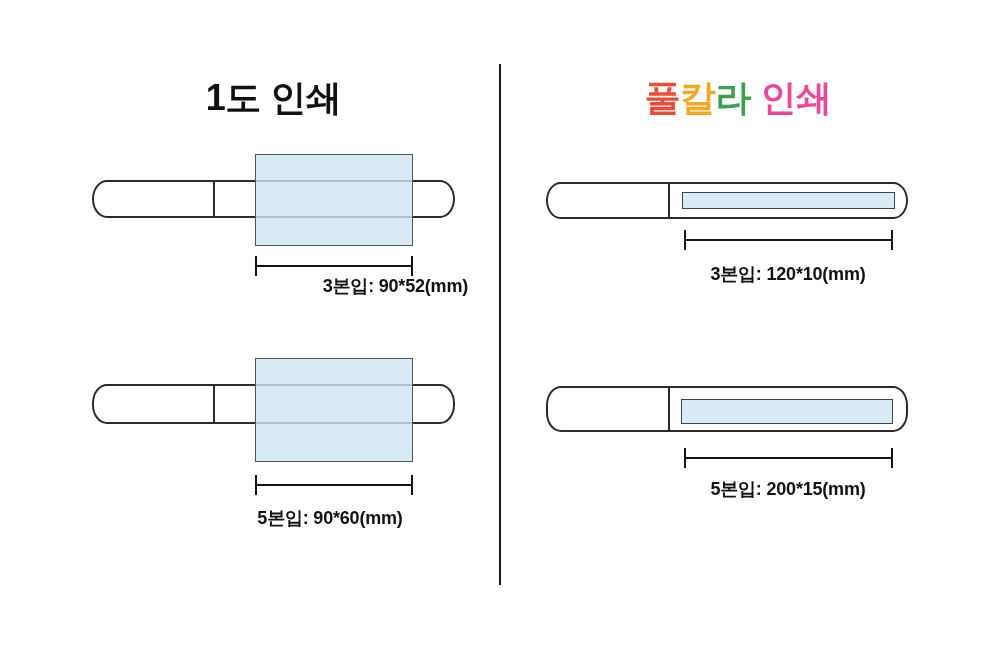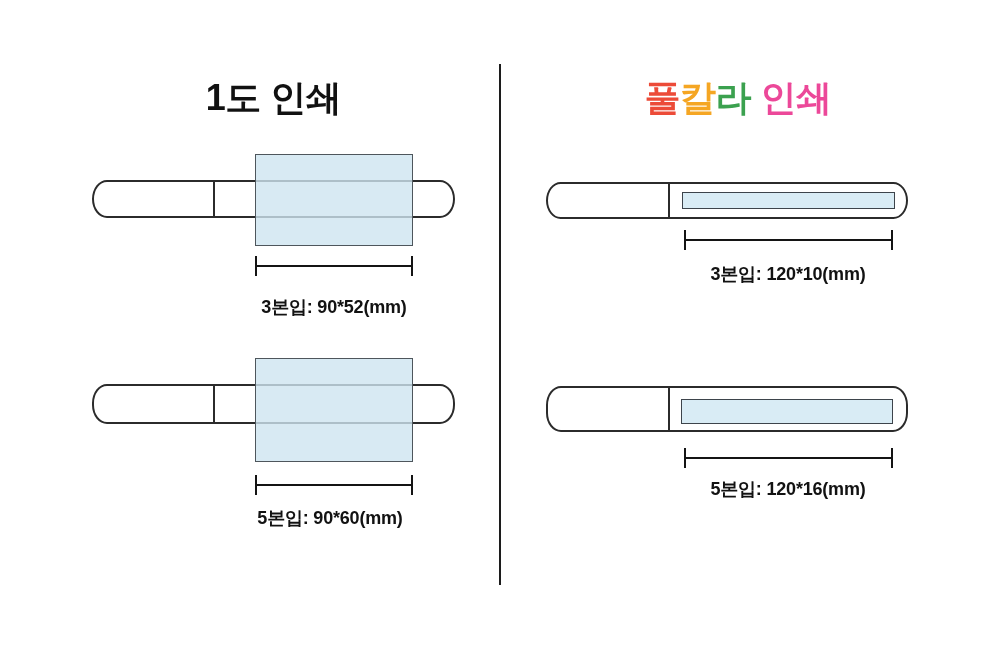--- a/index.html
+++ b/index.html
@@ -69,21 +69,21 @@
   }
   .dim-l1{left:255px;top:256px;width:158px;}
   .dim-l2{left:255px;top:475px;width:158px;}
   .dim-r1{left:684px;top:230px;width:209px;}
   .dim-r2{left:684px;top:448px;width:209px;}
 
   .dim-label{
     position:absolute;text-align:center;
     font-size:18px;font-weight:600;color:#121212;letter-spacing:-0.2px;
   }
-  .label-l1{left:200px;top:295px;width:268px;}
+  .label-l1{left:200px;top:274px;width:268px;text-align:right;}
   .label-l2{left:196px;top:506px;width:268px;}
   .label-r1{left:648px;top:262px;width:280px;}
   .label-r2{left:648px;top:477px;width:280px;}
 </style>
 </head>
 <body>
 
 <div class="canvas">
 
   <div class="v-divider"></div>
@@ -121,15 +121,15 @@
   </div>
   <div class="dim-label label-r1">3본입: 120*10(mm)</div>
 
   <div class="pen pen-r2">
     <div class="pen-seam seam-r"></div>
   </div>
   <div class="print-bar bar-r2"></div>
   <div class="dim dim-r2">
     <div class="dim-line"></div>
   </div>
-  <div class="dim-label label-r2">5본입: 120*16(mm)</div>
+  <div class="dim-label label-r2">5본입: 200*15(mm)</div>
 
 </div>
 
 </body></html>

